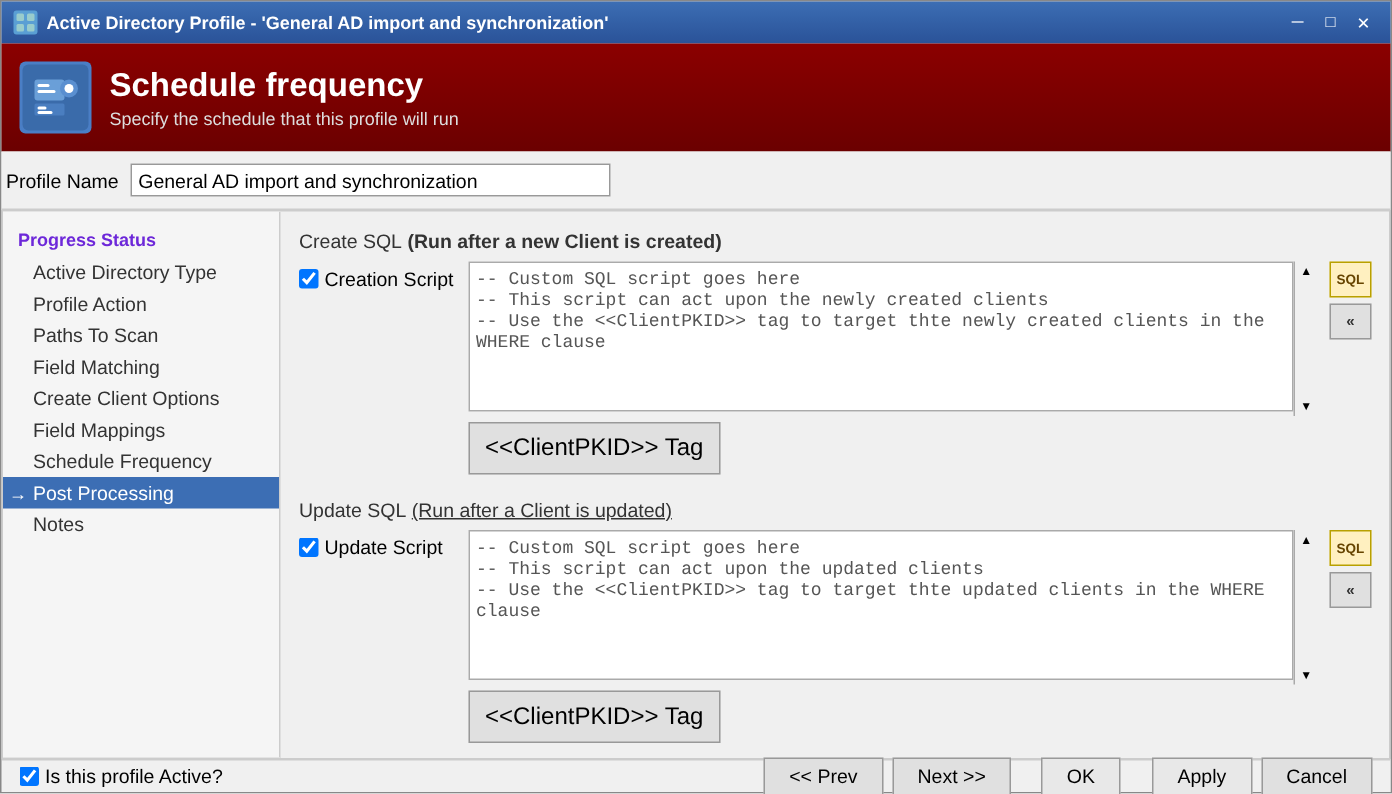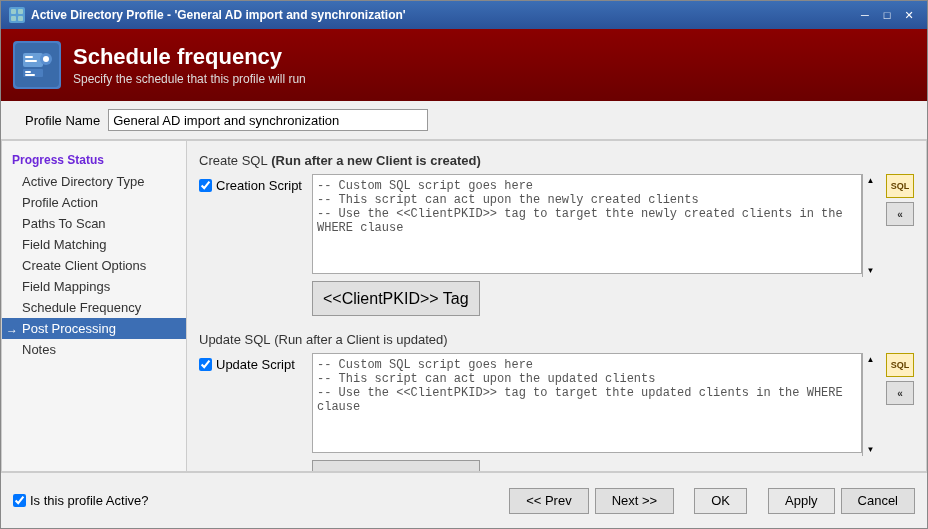--- a/index.html
+++ b/index.html
@@ -93,21 +93,21 @@
     .header-subtitle {
       font-size: 12px;
       color: #ddd;
       margin-top: 2px;
       display: block;
     }
 
     .profile-name-row {
       display: flex;
       align-items: center;
-      padding: 8px 24px;
+      padding: 8px 3px;
       background: #f0f0f0;
       border-bottom: 1px solid #ccc;
       flex-shrink: 0;
     }
     .profile-name-label {
       font-size: 13px;
       margin-right: 8px;
       white-space: nowrap;
     }
     .profile-name-input {
@@ -261,21 +261,21 @@
       height: 35px;
     }
 
     .bottom-bar {
       display: flex;
       align-items: center;
       padding: 6px 12px;
       background: #f0f0f0;
       border-top: 1px solid #ccc;
       flex-shrink: 0;
-      height: 56px;
+      height: 22px;
     }
     .active-checkbox {
       display: flex;
       align-items: center;
       gap: 4px;
       font-size: 13px;
     }
     .spacer { flex: 1; }
     .bottom-btn {
       padding: 4px 16px;
@@ -402,21 +402,21 @@
           </div>
         </div>
         <div class="tag-row" style="padding-left:113px;">
           <button class="tag-btn">&lt;&lt;ClientPKID&gt;&gt; Tag</button>
         </div>
       </div>
 
       <div class="sql-section">
         <div class="sql-label">
           <span>Update SQL</span>
-          <span style="font-weight:normal;">(Run after a Client is updated)</span>
+          <span style="font-weight:normal;text-decoration:underline;">(Run after a Client is updated)</span>
         </div>
         <div class="script-row">
           <label class="checkbox-label">
             <input type="checkbox" checked="" style="">
             <span>Update Script</span>
           </label>
           <div class="textarea-wrapper">
             <textarea class="sql-textarea" style="width: calc(100% - 16px);">-- Custom SQL script goes here
 -- This script can act upon the updated clients
 -- Use the &lt;&lt;ClientPKID&gt;&gt; tag to target thte updated clients in the WHERE clause</textarea>

